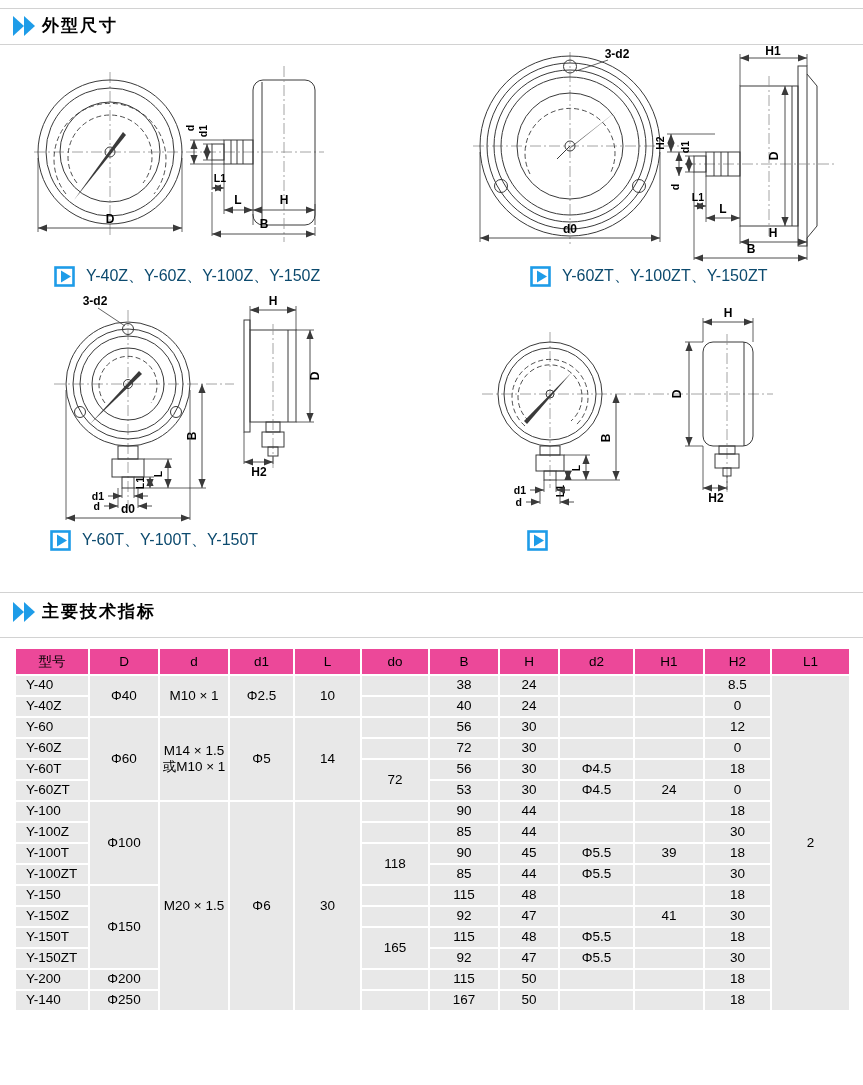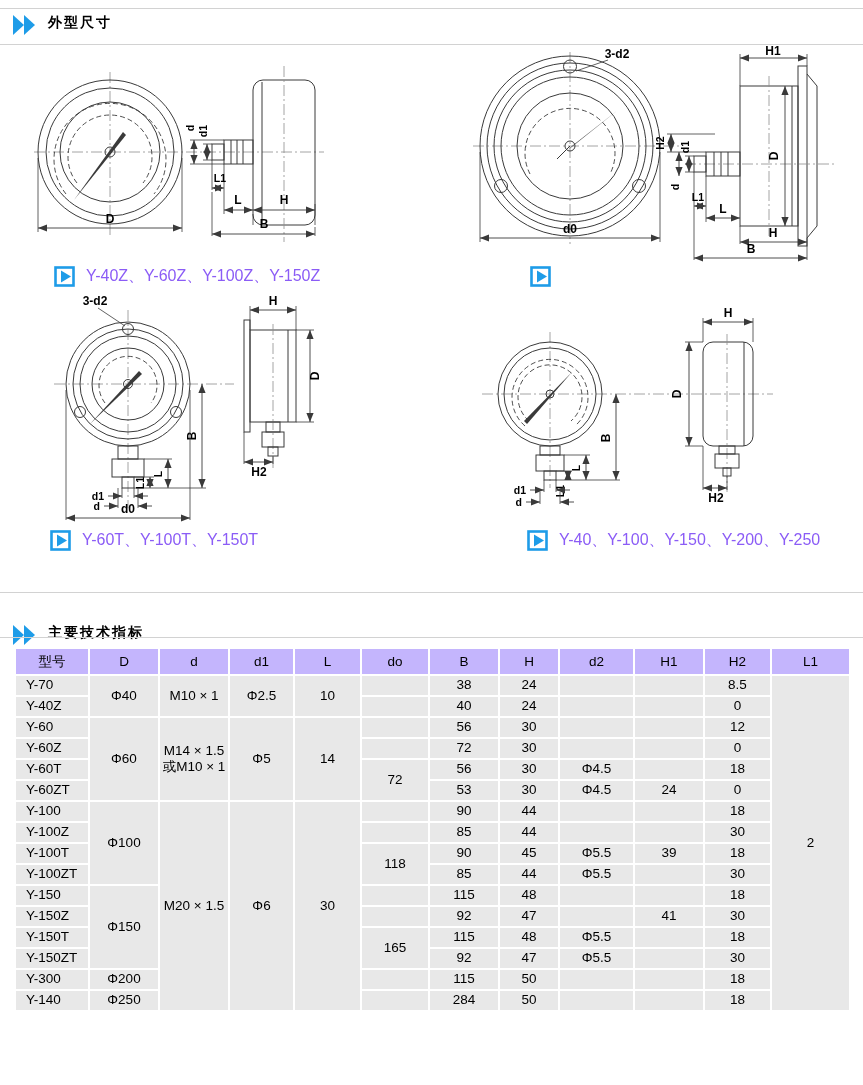--- a/index.html
+++ b/index.html
@@ -1,32 +1,32 @@
 <!DOCTYPE html>
 <html><head>
 <meta charset="utf-8">
 <style>
   html,body{margin:0;padding:0;background:#fff;}
   body{width:863px;height:1085px;position:relative;font-family:"Liberation Sans",sans-serif;color:#000;}
   .rule{position:absolute;left:0;right:0;height:1px;background:#d2d2d2;}
-  .sec-head{position:absolute;left:12px;display:flex;align-items:flex-start;gap:10px;font-size:14px;font-weight:600;letter-spacing:2px;}
-  .cap{position:absolute;display:flex;align-items:center;gap:11px;font-size:16px;color:#8b5cf6;}
+  .sec-head{position:absolute;left:12px;display:flex;align-items:center;gap:4px;font-size:17px;font-weight:600;letter-spacing:2px;}
+  .cap{position:absolute;display:flex;align-items:center;gap:11px;font-size:16px;color:#0c4a6e;}
   .fig{position:absolute;}
   
   .ln{stroke:#3a3a3a;fill:none;stroke-width:1;}
   .fl{fill:#3a3a3a;stroke:none;}
   .dsh{stroke:#3a3a3a;fill:none;stroke-width:.9;stroke-dasharray:5 3;}
   .cl{stroke:#8d8d8d;fill:none;stroke-width:.8;stroke-dasharray:11 3 2 3;}
   .ext{stroke:#3a3a3a;stroke-width:.8;fill:none;}
   .dim{stroke:#3a3a3a;stroke-width:.9;fill:none;}
   .dm{font-size:12px;font-weight:bold;fill:#000;}
   .dm2{font-size:10.5px;font-weight:bold;fill:#000;}
   
   table.spec{position:absolute;left:14px;top:647px;width:835px;border-collapse:collapse;table-layout:fixed;font-size:13.5px;}
-  .spec th{background:#c4b5fd;height:25px;font-weight:400;border:2px solid #fff;padding:0;}
+  .spec th{background:#ec4899;height:25px;font-weight:400;border:2px solid #fff;padding:0;}
   .spec td{background:#E8E8E8;height:19px;text-align:center;vertical-align:middle;border:2px solid #fff;padding:0;white-space:pre-line;line-height:1.2;}
   .spec td.model{text-align:left;padding-left:10px;}
 </style>
 </head>
 <body>
 
 <div class="rule" style="top:8px"></div>
 <div class="sec-head" style="top:14px">
   <svg width="26" height="22" viewBox="0 0 26 22">
     <polygon points="1,1 12,11 1,21" fill="#1E9CE8"></polygon>
@@ -172,20 +172,21 @@
     <rect x="1.5" y="1.5" width="18" height="18" fill="#fff" stroke="#1E9CE8" stroke-width="2.6"></rect>
     <polygon points="7,4.5 17,10.5 7,16.5" fill="#1E9CE8"></polygon>
   </svg>
   <span>Y-40Z、Y-60Z、Y-100Z、Y-150Z</span>
 </div>
 <div class="cap" style="left:530px;top:266px">
   <svg width="21" height="21" viewBox="0 0 21 21">
     <rect x="1.5" y="1.5" width="18" height="18" fill="#fff" stroke="#1E9CE8" stroke-width="2.6"></rect>
     <polygon points="7,4.5 17,10.5 7,16.5" fill="#1E9CE8"></polygon>
   </svg>
+  <span>Y-60ZT、Y-100ZT、Y-150ZT</span>
 </div>
 
 <svg class="fig" style="left:38px;top:296px" width="332" height="230" viewBox="0 0 332 230">
   <defs>
       <marker id="ar3" viewBox="0 0 10 8" refX="10" refY="4" markerWidth="10" markerHeight="8" orient="auto-start-reverse">
         <path d="M0,0 L10,4 L0,8 z" fill="#3a3a3a"></path>
       </marker>
     </defs>
   <g>
     <line class="cl" x1="16" y1="88" x2="196" y2="88"></line>
@@ -321,25 +322,24 @@
     <rect x="1.5" y="1.5" width="18" height="18" fill="#fff" stroke="#1E9CE8" stroke-width="2.6"></rect>
     <polygon points="7,4.5 17,10.5 7,16.5" fill="#1E9CE8"></polygon>
   </svg>
   <span>Y-60T、Y-100T、Y-150T</span>
 </div>
 <div class="cap" style="left:527px;top:530px">
   <svg width="21" height="21" viewBox="0 0 21 21">
     <rect x="1.5" y="1.5" width="18" height="18" fill="#fff" stroke="#1E9CE8" stroke-width="2.6"></rect>
     <polygon points="7,4.5 17,10.5 7,16.5" fill="#1E9CE8"></polygon>
   </svg>
-  <span>Y-40、Y-100、Y-150、Y-200、Y-250</span>
 </div>
 
 <div class="rule" style="top:592px"></div>
-<div class="sec-head" style="top:624px">
+<div class="sec-head" style="top:600px">
   <svg width="26" height="22" viewBox="0 0 26 22">
     <polygon points="1,1 12,11 1,21" fill="#1E9CE8"></polygon>
     <polygon points="12,1 23,11 12,21" fill="#1E9CE8"></polygon>
   </svg>
   <span>主要技术指标</span>
 </div>
 <div class="rule" style="top:637px"></div>
 
 <table class="spec">
   <colgroup>
@@ -365,21 +365,21 @@
     <th>L</th>
     <th>do</th>
     <th>B</th>
     <th>H</th>
     <th>d2</th>
     <th>H1</th>
     <th>H2</th>
     <th>L1</th>
   </tr>
   <tr>
-    <td class="model">Y-70</td>
+    <td class="model">Y-40</td>
     <td rowspan="2">Φ40</td>
     <td rowspan="2">M10 × 1</td>
     <td rowspan="2">Φ2.5</td>
     <td rowspan="2">10</td>
     <td></td>
     <td>38</td>
     <td>24</td>
     <td></td>
     <td></td>
     <td>8.5</td>
@@ -503,33 +503,33 @@
   </tr>
   <tr>
     <td class="model">Y-150ZT</td>
     <td>92</td>
     <td>47</td>
     <td>Φ5.5</td>
     <td></td>
     <td>30</td>
   </tr>
   <tr>
-    <td class="model">Y-300</td>
+    <td class="model">Y-200</td>
     <td>Φ200</td>
     <td></td>
     <td>115</td>
     <td>50</td>
     <td></td>
     <td></td>
     <td>18</td>
   </tr>
   <tr>
     <td class="model">Y-140</td>
     <td>Φ250</td>
     <td></td>
-    <td>284</td>
+    <td>167</td>
     <td>50</td>
     <td></td>
     <td></td>
     <td>18</td>
   </tr>
 </tbody>
   </table>
 
 </body></html>

